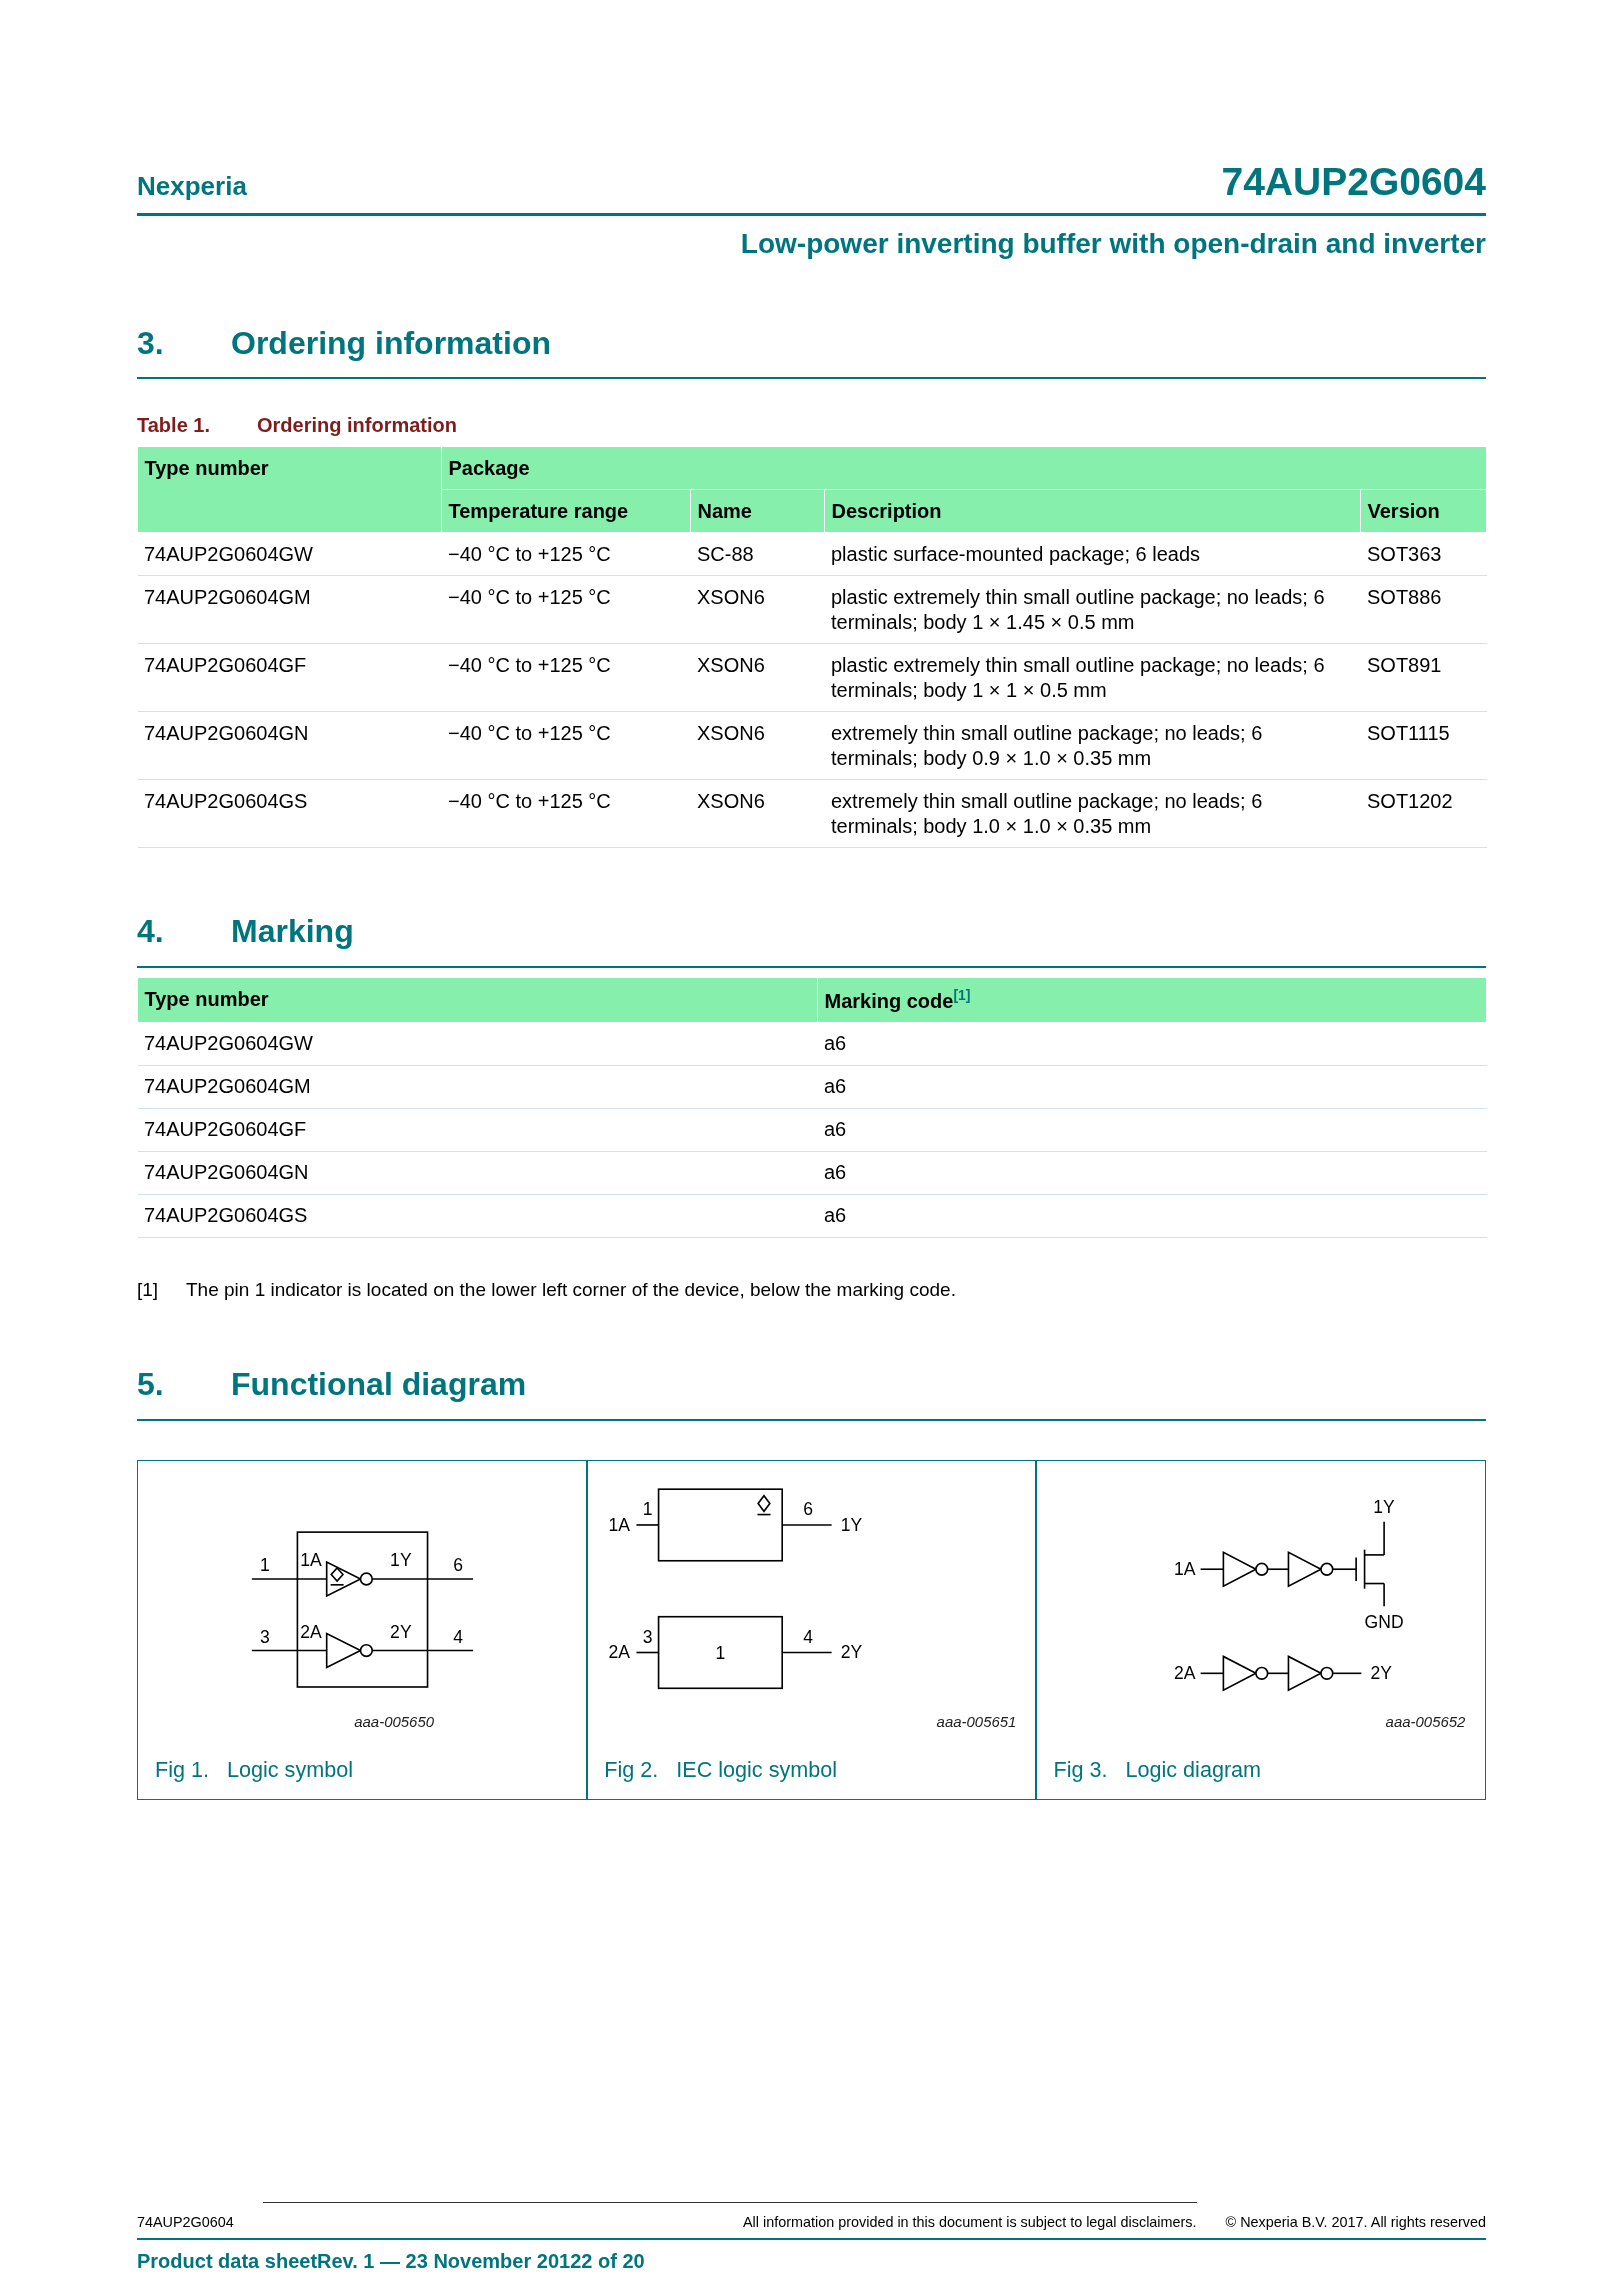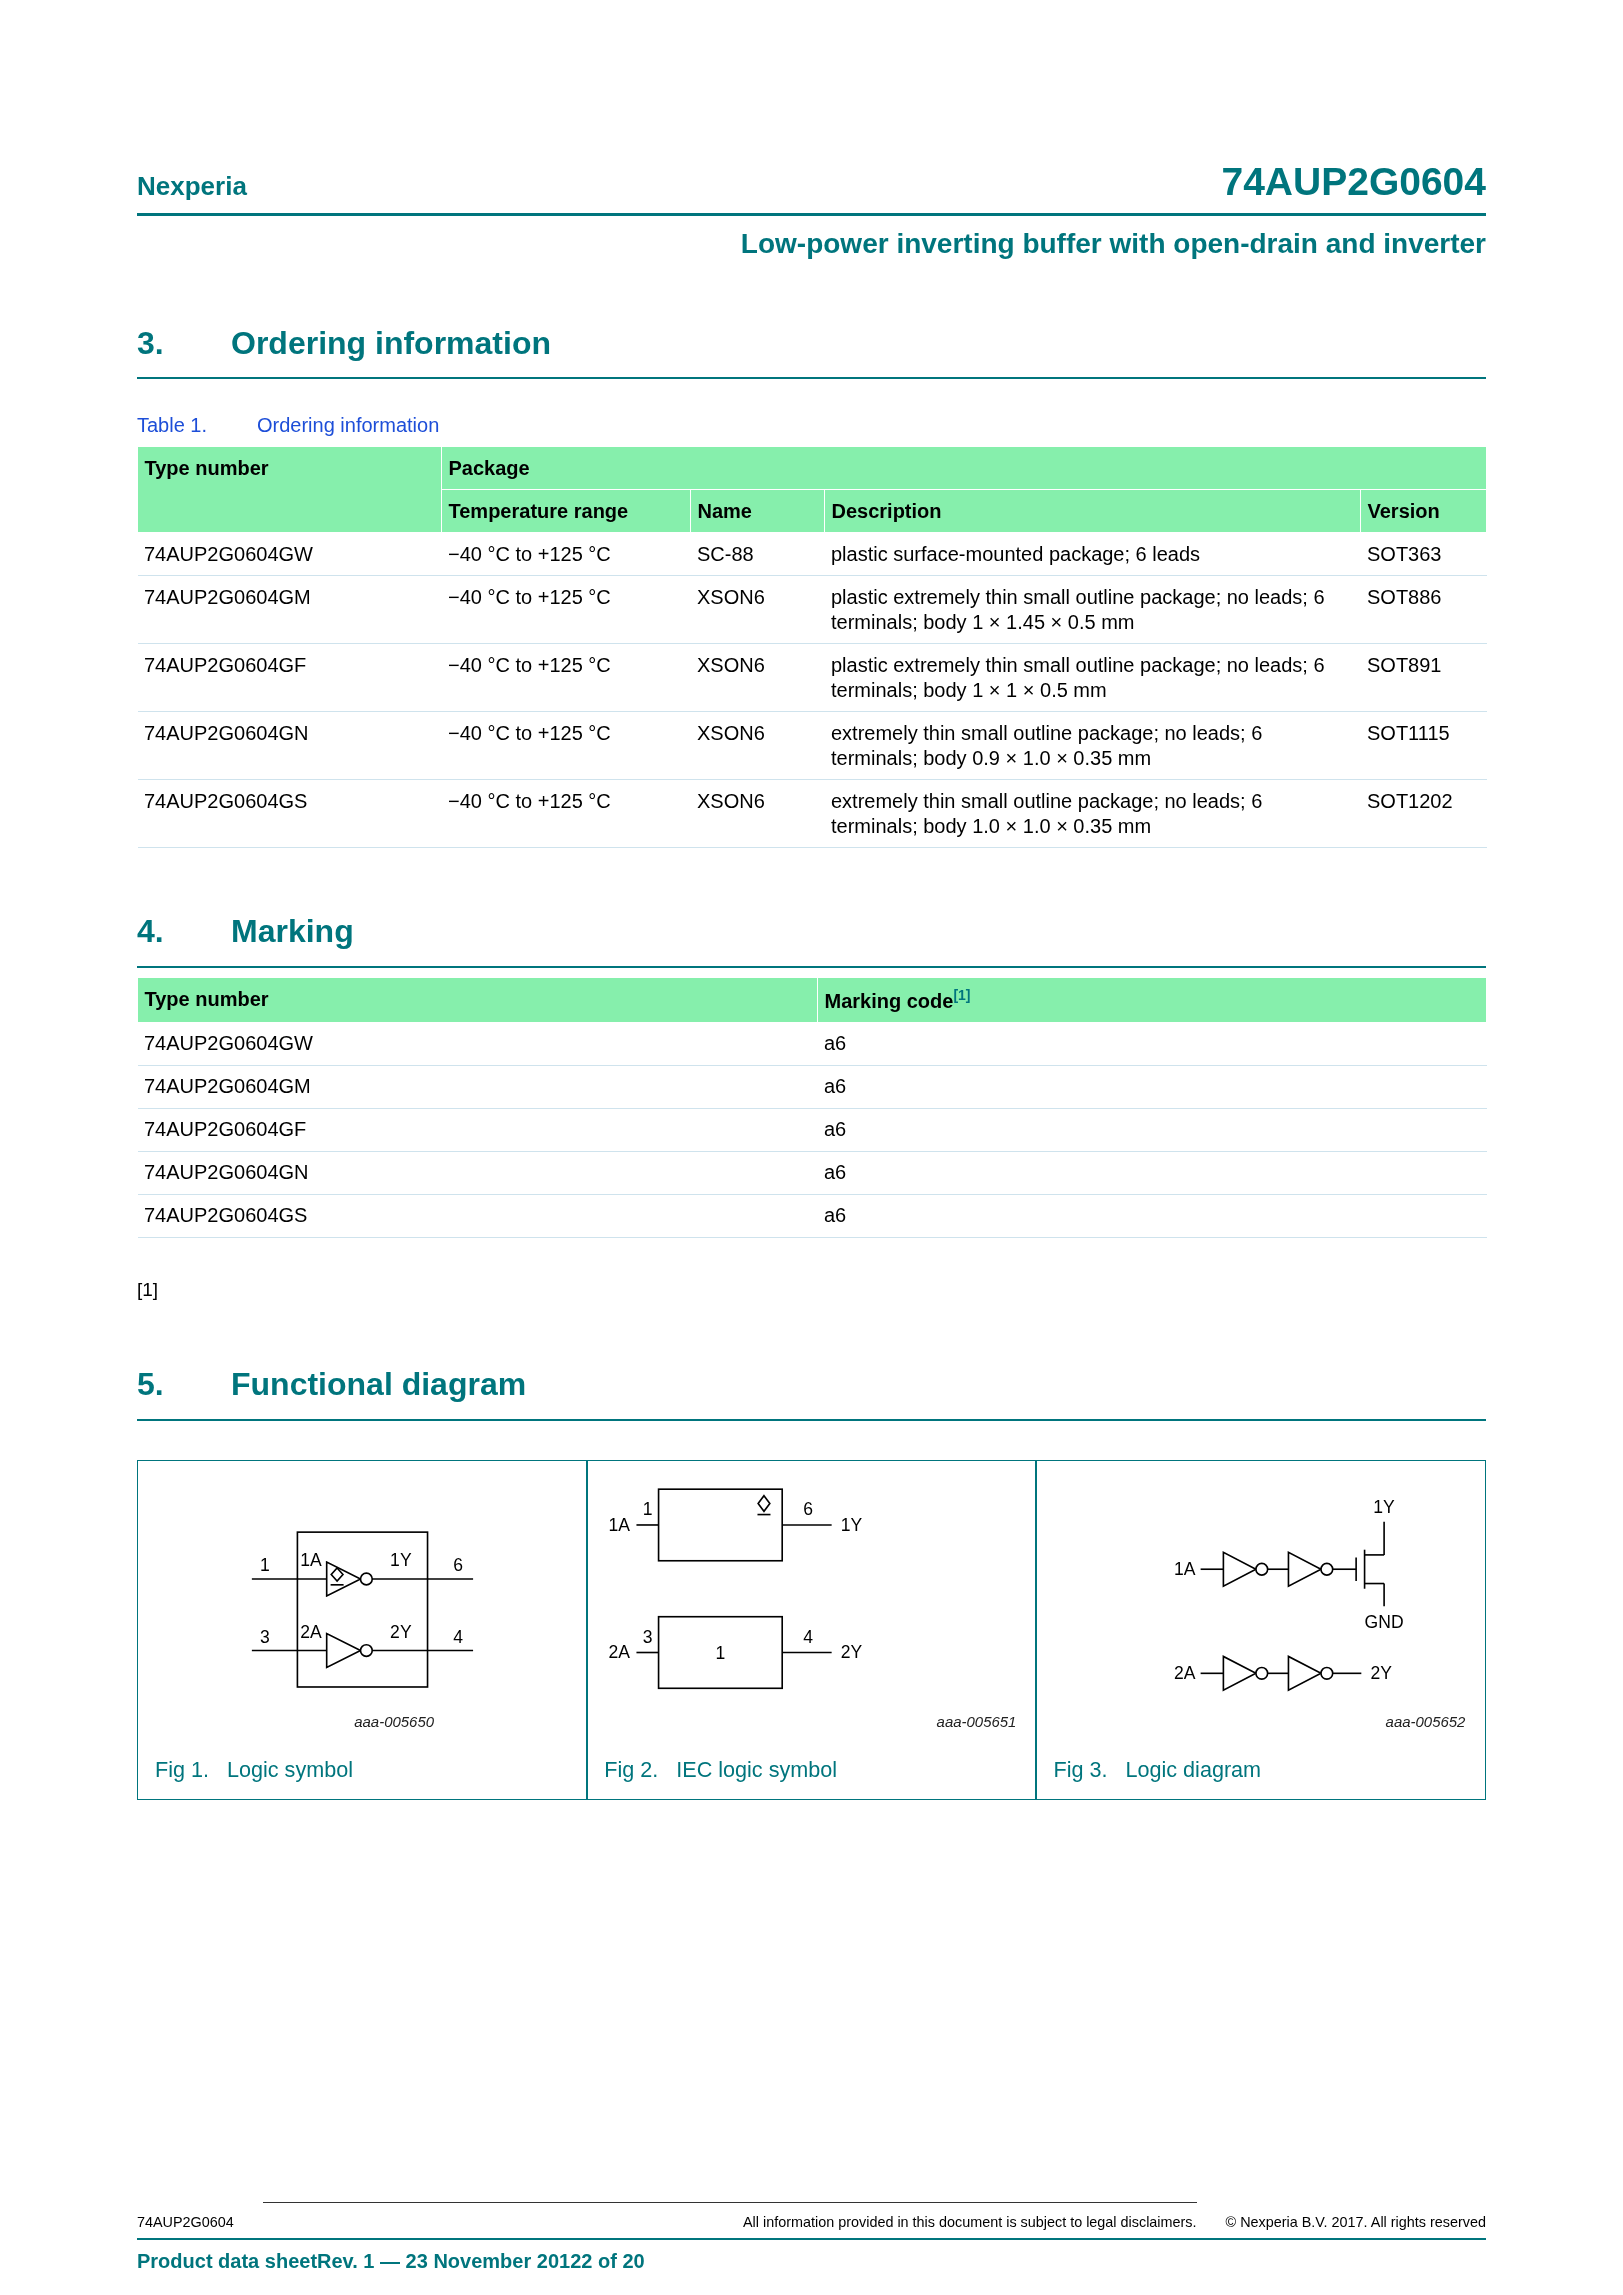--- a/index.html
+++ b/index.html
@@ -16,21 +16,21 @@
   .part  { font-size:39px; font-weight:bold; color:#00757d; }
   .hdr-rule { height:2.6px; background:#00757d; margin-top:9.2px; }
   .hdr-sub { text-align:right; font-weight:bold; font-size:28px; color:#00757d; margin-top:11.8px; }
 
   
   .sec { margin-top:65px; font-size:32px; font-weight:bold; color:#00757d; }
   .sec .num { display:inline-block; width:94px; }
   .sec-rule { height:2px; background:#00757d; margin-top:15.7px; }
 
   
-  .tbl-caption { margin-top:35px; font-size:20px; font-weight:normal; color:#1d4ed8; }
+  .tbl-caption { margin-top:35px; font-size:20px; font-weight:bold; color:#7f1d1d; }
   .tbl-caption .cap-label { display:inline-block; width:120px; }
   table { width:1349px; border-collapse:collapse; table-layout:fixed; margin-top:9.2px; font-size:20px; }
   th, td { text-align:left; vertical-align:top; padding:8.5px 9.2px 8.5px 6.5px; line-height:1.25; }
   thead th { background:#86efac; font-weight:bold; border:1.3px solid #ffffff; }
   tbody td { border-bottom:1.3px solid #cfe3ed; }
   sup.ref { color:#00757d; font-size:0.7em; vertical-align:super; }
 
   
   .footnote { margin-top:41px; display:flex; font-size:19px; }
   .footnote .marker { width:49px; flex:0 0 49px; }
@@ -174,20 +174,21 @@
       </tr>
       <tr>
         <td>74AUP2G0604GS</td>
         <td>a6</td>
       </tr>
     </tbody>
   </table>
 
   <div class="footnote">
     <span class="marker">[1]</span>
+    <span>The pin 1 indicator is located on the lower left corner of the device, below the marking code.</span>
   </div>
 
   <div class="sec">
     <span class="num">5.</span><span>Functional diagram</span>
   </div>
   <div class="sec-rule"></div>
 
   <div class="figrow">
 
     <div class="panel">

